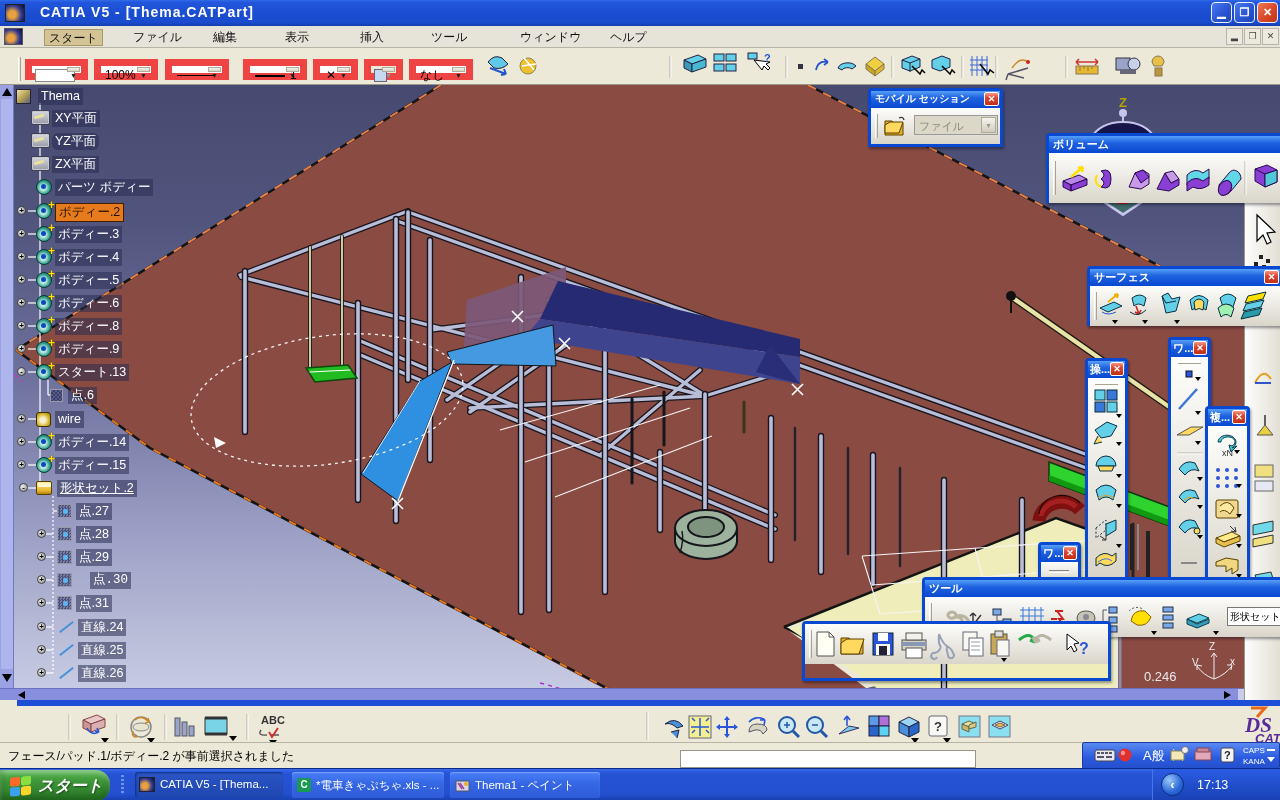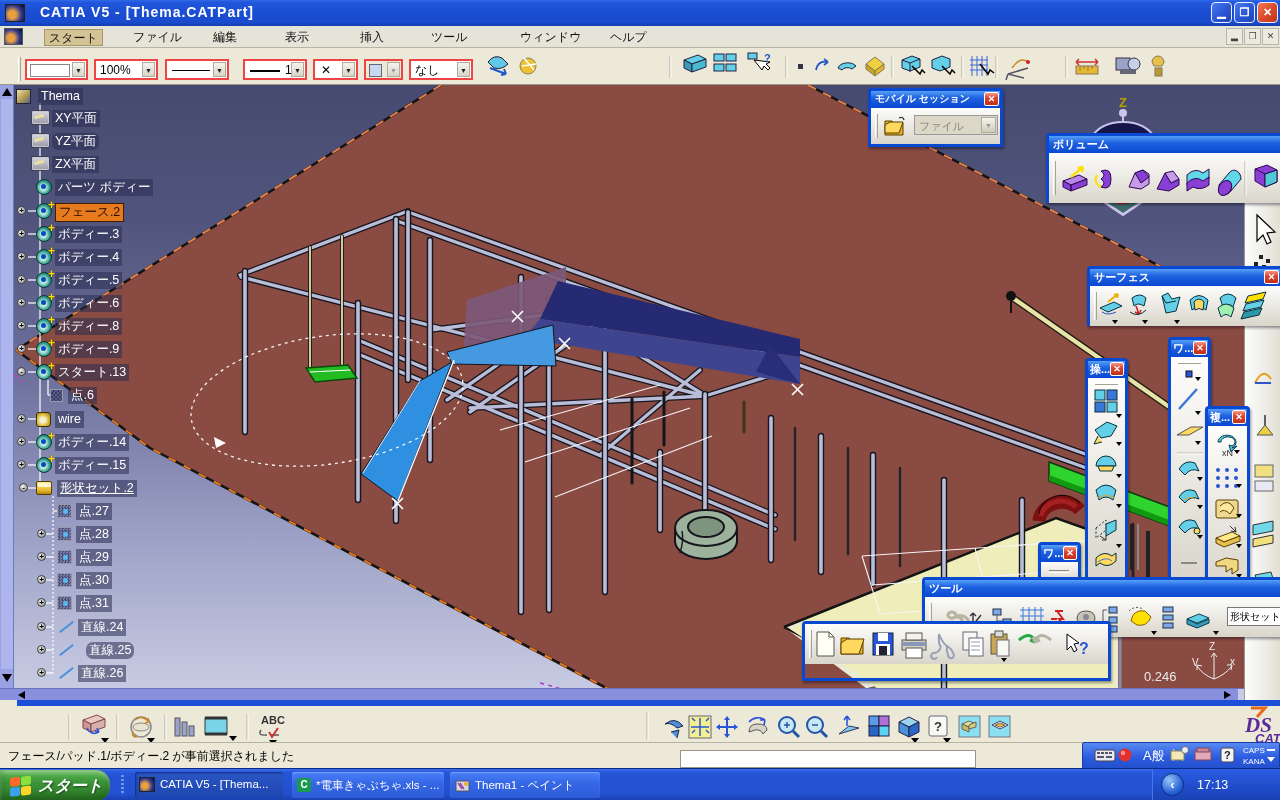--- a/index.html
+++ b/index.html
@@ -21,21 +21,21 @@
 
 #menubar { left:0; top:26px; width:1280px; height:22px; background:#e6e3d8; border-bottom:1px solid #b8b4a4; font-size:12px; color:#111; }
 #menubar .micon { position:absolute; left:4px; top:2px; width:19px; height:17px;
   background:radial-gradient(circle at 35% 60%, #e8a040 0 25%, #333a8f 60%, #0a0a28 100%); border:1px solid #555; }
 #menubar .mi { position:absolute; top:3px; height:17px; line-height:16px; }
 #menubar .mi.start { background:#d4c394; padding:0 4px; border:1px solid #a89868; }
 .mdibtn { position:absolute; top:2px; width:17px; height:17px; border:1px solid #b8b5a8; background:#eceade; color:#444; font-size:9px; text-align:center; line-height:15px; }
 
 
 #topbar { left:0; top:48px; width:1280px; height:37px; background:#ece9d8; border-bottom:1px solid #9a978a; }
-.combo { position:absolute; top:11px; height:21px; background:#fff; border:2px solid #ef4444; font-size:12px; color:#000; }
+.combo { position:absolute; top:11px; height:21px; background:#fff; border:7px solid #ef4444; font-size:12px; color:#000; }
 .combo .arr { position:absolute; right:1px; top:1px; bottom:1px; width:13px; background:linear-gradient(#f4f3ee,#d8d4c8); border:1px solid #b0ac9c; font-size:7px; color:#222; text-align:center; line-height:16px; }
 
 
 #tree { position:absolute; left:0; top:0; width:360px; height:615px; font-size:12.5px; color:#fff; }
 .trow { position:absolute; height:17px; line-height:17px; white-space:nowrap; }
 .tlabel { background:rgba(42,46,82,0.55); padding:0 3px; }
 .texp { position:absolute; width:9px; height:9px; border-radius:50%; background:radial-gradient(circle at 35% 35%, #eee, #888); border:1px solid #444; color:#000; font-size:8px; line-height:8px; text-align:center; font-weight:bold; }
 
 
 .fwin { position:absolute; border:3px solid #0948d0; border-radius:4px 4px 0 0; box-shadow:1px 2px 3px rgba(0,0,20,0.4); }
@@ -430,21 +430,21 @@
         </div>
 
       <div class="trow" style="left:36px;top:94px;">
           <span class="gear"></span>
           <span style="position:absolute;left:19px;" class="tlabel">パーツ ボディー</span>
         </div>
 
       <div class="texp" style="left:17px;top:121px;">+</div>
       <div class="trow" style="left:36px;top:118px;">
           <span class="gear plus"></span>
-          <span style="position:absolute;left:19px;background:#e87a1e;color:#201000;padding:0 3px;border:1px solid #402000;">フェース.2</span>
+          <span style="position:absolute;left:19px;background:#e87a1e;color:#201000;padding:0 3px;border:1px solid #402000;">ボディー.2</span>
         </div>
 
       <div class="texp" style="left:17px;top:144px;">+</div>
       <div class="trow" style="left:36px;top:141px;">
           <span class="gear plus"></span>
           <span style="position:absolute;left:19px;" class="tlabel">ボディー.3</span>
         </div>
       <div class="texp" style="left:17px;top:167px;">+</div>
       <div class="trow" style="left:36px;top:164px;">
           <span class="gear plus"></span>
@@ -513,37 +513,37 @@
           <span style="position:absolute;left:19px;" class="tlabel">点.28</span>
         </div>
       <div class="texp" style="left:37px;top:467px;">+</div>
       <div class="trow" style="left:57px;top:464px;">
           <span class="ptic"></span>
           <span style="position:absolute;left:19px;" class="tlabel">点.29</span>
         </div>
       <div class="texp" style="left:37px;top:490px;">+</div>
       <div class="trow" style="left:57px;top:487px;">
           <span class="ptic"></span>
-          <span style="position:absolute;left:19px;" class="tlabel">点.30</span>
+          <span style="position:absolute;left:33px;font-family:Liberation Mono, monospace;" class="tlabel">点.30</span>
         </div>
       <div class="texp" style="left:37px;top:513px;">+</div>
       <div class="trow" style="left:57px;top:510px;">
           <span class="ptic"></span>
           <span style="position:absolute;left:19px;" class="tlabel">点.31</span>
         </div>
 
       <div class="texp" style="left:37px;top:537px;">+</div>
       <div class="trow" style="left:58px;top:534px;">
           <span class="lnic"></span>
           <span style="position:absolute;left:20px;" class="tlabel">直線.24</span>
         </div>
       <div class="texp" style="left:37px;top:560px;">+</div>
       <div class="trow" style="left:58px;top:557px;">
           <span class="lnic"></span>
-          <span style="position:absolute;left:28px;border-radius:7px;" class="tlabel">直線.25</span>
+          <span style="position:absolute;left:20px;" class="tlabel">直線.25</span>
         </div>
       <div class="texp" style="left:37px;top:583px;">+</div>
       <div class="trow" style="left:58px;top:580px;">
           <span class="lnic"></span>
           <span style="position:absolute;left:20px;" class="tlabel">直線.26</span>
         </div>
     </div>
 
     <div class="abs" style="left:0;top:0;width:14px;height:615px;background:#9aa2e4;border-right:1px solid #7078c0;">
       <div class="abs" style="left:2px;top:3px;width:0;height:0;border-left:5px solid transparent;border-right:5px solid transparent;border-bottom:8px solid #000;"></div>

